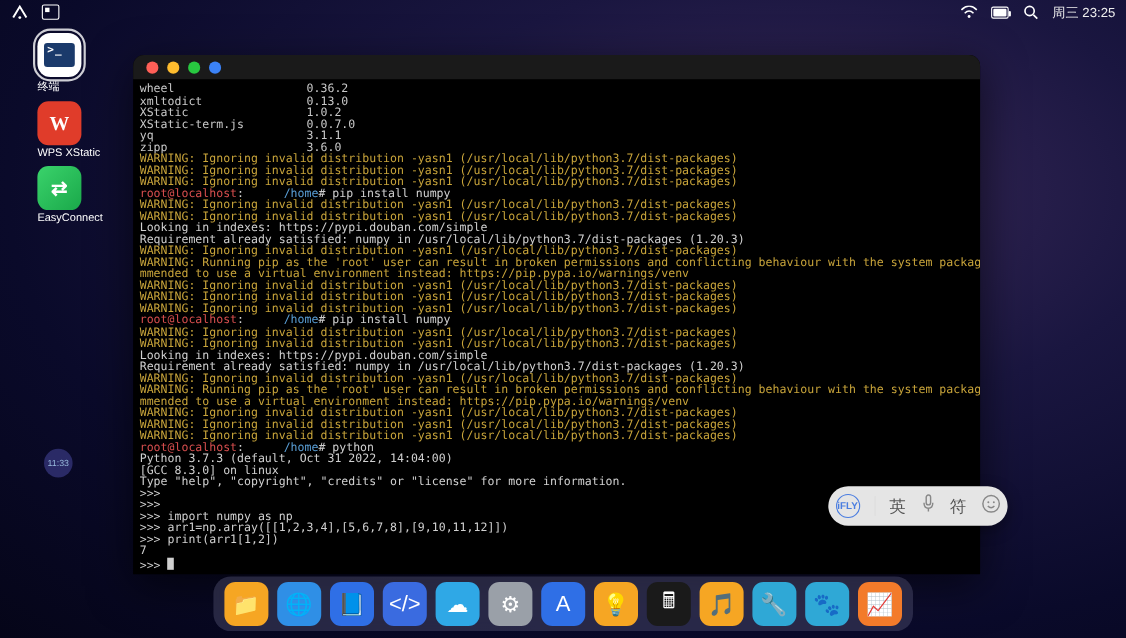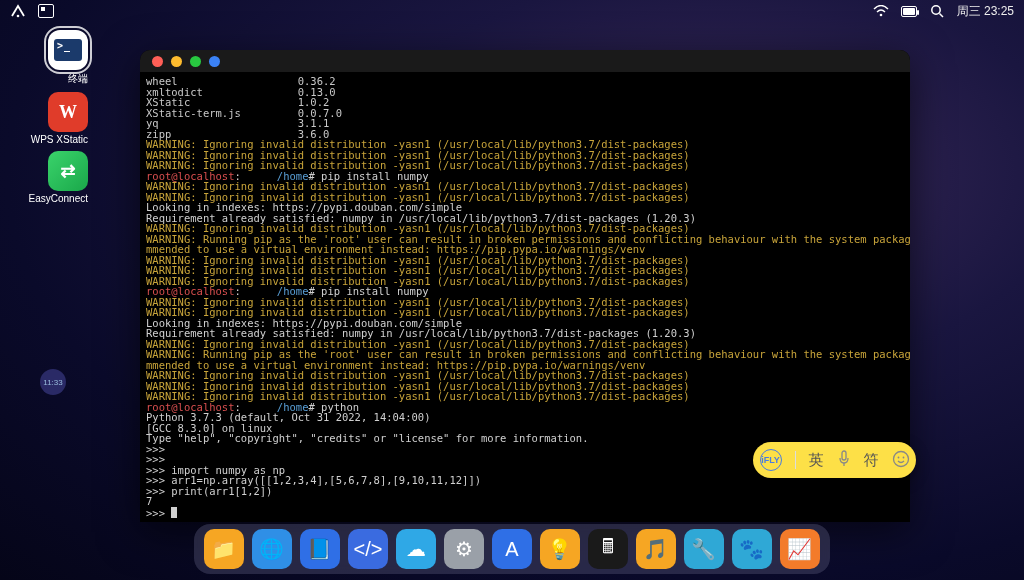--- a/index.html
+++ b/index.html
@@ -19,40 +19,40 @@
   .menubar svg { display: block; }
   .mb-icon { width: 16px; height: 16px; display: inline-flex; align-items: center; justify-content: center; }
   .mb-box { width: 16px; height: 14px; border: 1.5px solid #fff; border-radius: 2px; position: relative; }
   .mb-box::after { content:""; position:absolute; left:2px; top:2px; width:4px; height:4px; background:#fff; }
   .battery { width: 22px; height: 11px; border:1.5px solid #fff; border-radius:2px; position:relative; }
   .battery::after { content:""; position:absolute; right:-3px; top:3px; width:2px; height:5px; background:#fff; border-radius:1px; }
   .battery .fill { position:absolute; left:1px; top:1px; bottom:1px; width:85%; background:#fff; border-radius:1px; }
 
   
   .side-apps { position:absolute; left:34px; top:30px; display:flex; flex-direction:column; gap:6px; align-items:center; }
-  .app { width:54px; display:flex; flex-direction:column; align-items:flex-end; gap:2px; }
+  .app { width:54px; display:flex; flex-direction:column; align-items:flex-start; gap:2px; }
   .app .icon { width:40px; height:40px; border-radius:10px; display:flex; align-items:center; justify-content:center; font-size:18px; font-weight:bold; }
   .app .icon.selected { outline:2px solid rgba(255,255,255,0.8); outline-offset:2px; border-radius:12px; }
   .app .label { font-size:10px; color:#fff; text-align:center; white-space:nowrap; }
   .ic-terminal { background:#fff; }
   .ic-terminal .inner { width:28px; height:22px; background:#1b3a6b; border-radius:3px; position:relative; }
   .ic-terminal .inner::before { content:">"; position:absolute; left:3px; top:1px; color:#fff; font-size:10px; font-family:monospace; }
   .ic-terminal .inner::after  { content:"_"; position:absolute; left:10px; top:1px; color:#fff; font-size:10px; font-family:monospace; }
   .ic-wps { background:#e03c2a; color:#fff; font-family:serif; }
   .ic-easy { background:linear-gradient(135deg,#3ad36b,#1aa84a); color:#fff; }
 
   .floating-badge {
-    position:absolute; left:40px; top:369px; width:26px; height:26px;
+    position:absolute; left:40px; top:408px; width:26px; height:26px;
     border-radius:50%; background:#2a2a66; color:#9bd; font-size:8px;
     display:flex; align-items:center; justify-content:center;
   }
 
   
   .terminal {
-    position:absolute; left:140px; top:50px; width:770px; height:472px;
+    position:absolute; left:121px; top:50px; width:770px; height:472px;
     background:#000; border-radius:10px 10px 0 0; overflow:hidden;
     box-shadow:0 10px 40px rgba(0,0,0,0.6);
     display:flex; flex-direction:column;
   }
   .term-titlebar {
     height:22px; background:#1a1a1a; display:flex; align-items:center;
     padding-left:12px; gap:8px; flex-shrink:0;
   }
   .traffic { width:11px; height:11px; border-radius:50%; }
   .tr-red{background:#ff5f57;} .tr-yel{background:#febc2e;} .tr-grn{background:#28c840;} .tr-blu{background:#3b82f6;}
@@ -68,21 +68,21 @@
   .c-path  { color:#5a9fd6;margin-left:36px; }
   .c-cmd   { color:#d0d0d0; }
   .c-info  { color:#d0d0d0; }
   .c-prompt{ color:#d0d0d0; }
   .cursor { display:inline-block; width:6px; height:11px; background:#d0d0d0; vertical-align:-1px; animation:blink 1s steps(1) infinite; }
   @keyframes blink { 50% { opacity:0; } }
 
   
   .ime {
     position:absolute; right:108px; top:442px; width:163px; height:36px;
-    background:#fde047; border-radius:18px; box-shadow:0 4px 14px rgba(0,0,0,0.35);
+    background:#e5e5e5; border-radius:18px; box-shadow:0 4px 14px rgba(0,0,0,0.35);
     display:flex; align-items:center; justify-content:space-around;
     color:#555; font-size:15px;
   }
   .ime .logo { width:22px; height:22px; border:1.5px solid #4a7de0; border-radius:50%; display:flex;align-items:center;justify-content:center; font-size:9px; color:#4a7de0; font-weight:bold; }
   .ime .div { width:1px; height:18px; background:#ddd; }
 
   
   .dock {
     position:absolute; left:50%; bottom:6px; transform:translateX(-50%);
     height:50px; padding:5px 10px;

